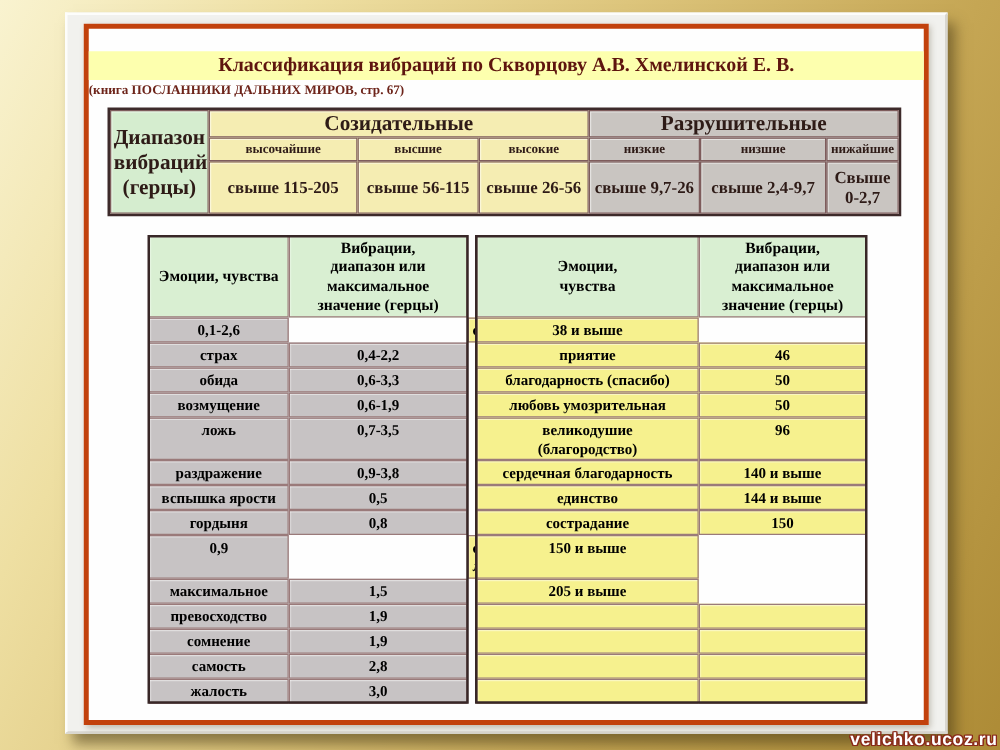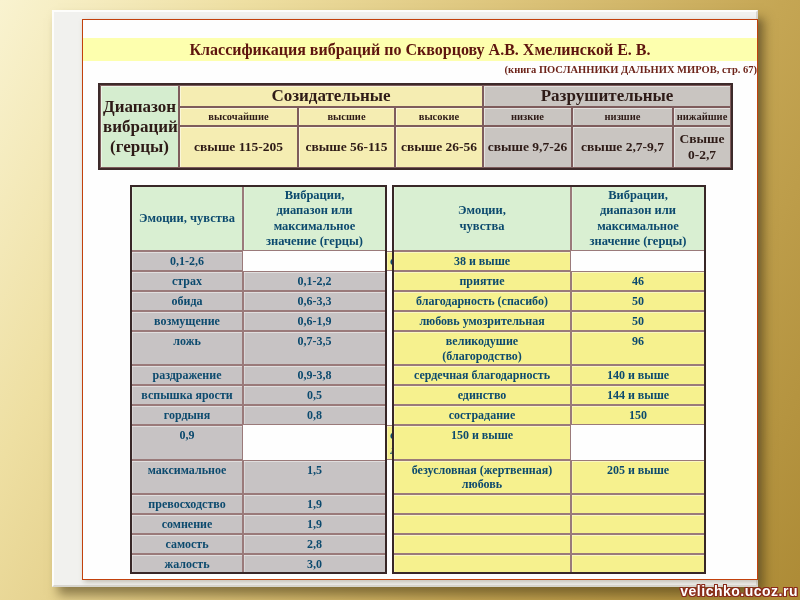--- a/index.html
+++ b/index.html
@@ -13,32 +13,32 @@
 
   .outer-frame {
     position:absolute; left:52px; top:10px; width:706px; height:577px;
     background:#f1f1ee;
     border-top:2px solid #fdfdfb; border-left:2px solid #fdfdfb;
     border-right:2px solid #d8d6cf; border-bottom:2px solid #d8d6cf;
     box-shadow: 6px 8px 10px rgba(70,55,20,.55);
     box-sizing:border-box;
   }
   .panel {
-    position:absolute; left:28px; top:7px; width:676px; height:561px;
-    background:#fefefe; border:1px solid #c2410c;
+    position:absolute; left:13px; top:7px; width:676px; height:561px;
+    background:#fefefe; border:4px solid #c2410c;
     box-shadow: 2px 2px 5px rgba(100,90,60,.35);
     box-sizing:border-box;
   }
 
   .title-band {
     margin-top:18px; height:23px; line-height:23px; background:#fdffae;
     text-align:center; font-weight:bold; font-size:16px; color:#5e150e;
   }
   .subtitle {
-    margin-top:3px; text-align:right; font-weight:bold;
+    margin-top:3px; text-align:left; font-weight:bold;
     font-size:10.5px; color:#6d241a;
   }
 
   
   .range-table {
     border-collapse:separate; border-spacing:0; table-layout:fixed;
     width:631px; margin:8px 0 0 15px;
     border:2px solid #3d2a2a; background:#fff;
   }
   .range-table td {
@@ -54,21 +54,21 @@
   .cre      { background:#f5edb2; }
   .des      { background:#c9c5c1; }
 
   
   .emotion-table { position:relative; width:574px; margin:15px 0 0 48px; }
   .erow { display:grid; grid-template-columns:112px 143px 7px 178px 134px; }
   .cell {
     box-sizing:border-box; border:1px solid #9a7a7a;
     padding:2px 3px 1px 3px; min-height:20px;
     text-align:center; white-space:pre-line;
-    font-weight:bold; font-size:12px; line-height:1.22; color:#0c4a6e;
+    font-weight:bold; font-size:12px; line-height:1.22; color:#000000;
     box-shadow: inset 0 1px 0 rgba(255,255,255,.45), inset 1px 0 0 rgba(255,255,255,.3);
   }
   .neg, .negv { background:#c7c3c4; }
   .pos, .posv { background:#f6f18e; }
   .gapcell { background:transparent; border:none; }
   .ehead .cell {
     background:#d9efd2; min-height:62px;
     display:flex; align-items:center; justify-content:center;
     font-size:12.5px;
   }
@@ -125,21 +125,21 @@
           <td class="cre">высокие</td>
           <td class="des">низкие</td>
           <td class="des">низшие</td>
           <td class="des">нижайшие</td>
         </tr>
         <tr class="r-val">
           <td class="cre">свыше  115-205</td>
           <td class="cre">свыше 56-115</td>
           <td class="cre">свыше 26-56</td>
           <td class="des">свыше 9,7-26</td>
-          <td class="des">свыше 2,7-9,7</td>
+          <td class="des">свыше 2,4-9,7</td>
           <td class="des">Свыше
 0-2,7</td>
         </tr>
       </tbody>
         </table>
 
       <div class="emotion-table">
         <div class="erow ehead">
           <div class="cell neg">Эмоции, чувства</div>
           <div class="cell negv">Вибрации,
@@ -156,21 +156,21 @@
         </div>
         <div id="erows">
             <div class="erow">
               <div class="cell negv">0,1-2,6</div>
               <div class="gapcell"></div>
               <div class="cell pos">соответствие</div>
               <div class="cell posv">38  и  выше</div>
             </div>
             <div class="erow">
               <div class="cell neg">страх</div>
-              <div class="cell negv">0,1-2,2</div>
+              <div class="cell negv">0,4-2,2</div>
               <div class="gapcell"></div>
               <div class="cell pos">приятие</div>
               <div class="cell posv">46</div>
             </div>
             <div class="erow">
               <div class="cell neg">обида</div>
               <div class="cell negv">0,6-3,3</div>
               <div class="gapcell"></div>
               <div class="cell pos">благодарность (спасибо)</div>
               <div class="cell posv">50</div>
@@ -214,22 +214,20 @@
             <div class="erow">
               <div class="cell negv">0,9</div>
               <div class="gapcell"></div>
               <div class="cell pos">сердечная любовь</div>
               <div class="cell posv">150  и выше</div>
             </div>
             <div class="erow">
               <div class="cell neg">максимальное</div>
               <div class="cell negv">1,5</div>
               <div class="gapcell"></div>
-              <div class="cell pos">безусловная (жертвенная)
-любовь</div>
               <div class="cell posv">205  и выше</div>
             </div>
             <div class="erow">
               <div class="cell neg">превосходство</div>
               <div class="cell negv">1,9</div>
               <div class="gapcell"></div>
               <div class="cell pos"></div>
               <div class="cell posv"></div>
             </div>
             <div class="erow">

